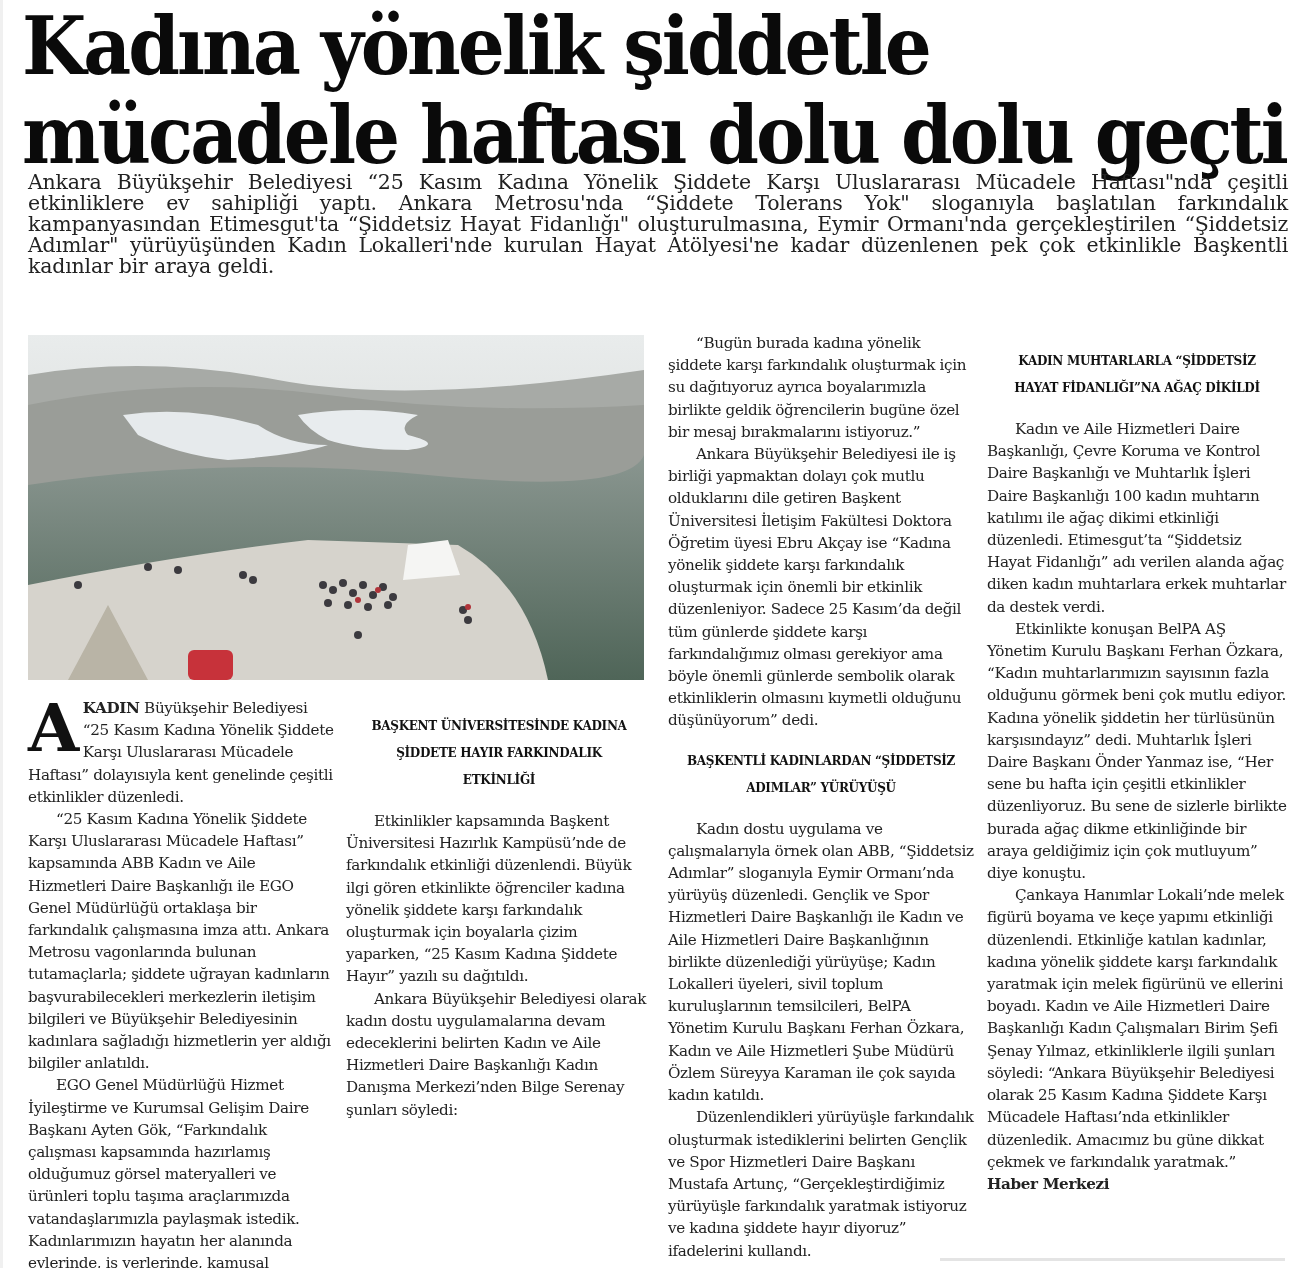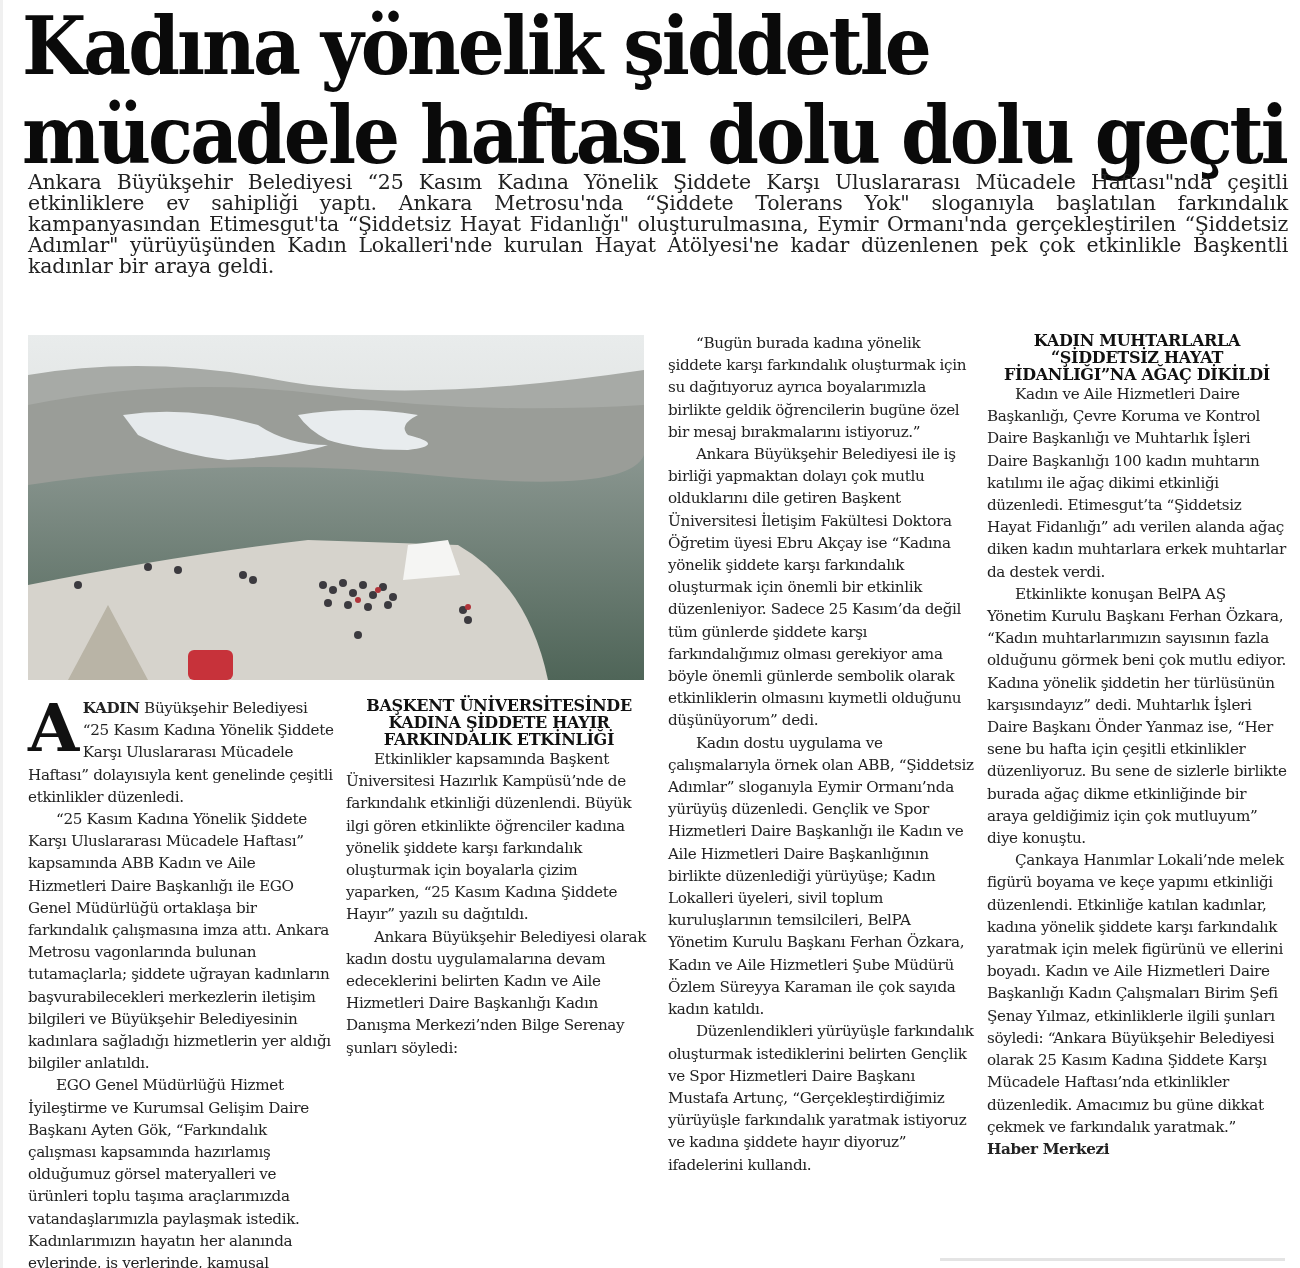--- a/index.html
+++ b/index.html
@@ -20,21 +20,21 @@
     position: absolute; left: 28px; top: 335px; width: 616px; height: 345px;
     overflow: hidden; background: #cfd3d0;
   }
   .col {
     position: absolute; font-family: "DejaVu Serif", serif; font-size: 15.2px;
     line-height: 22.2px; color: #222; letter-spacing: -0.35px;
   }
   .col p { margin: 0; text-align: left; }
   .col p.ind { text-indent: 28px; }
   .col h3 {
-    margin: 0; font-size: 16px; line-height: 17px; font-weight: bold;
+    margin: 16px; font-size: 12px; line-height: 27px; font-weight: bold;
     text-align: center; letter-spacing: -0.3px; color: #111;
   }
   .c1 { left: 28px; top: 697px; width: 306px; }
   .c2 { left: 346px; top: 697px; width: 306px; }
   .c3 { left: 668px; top: 332px; width: 306px; }
   .c4 { left: 987px; top: 332px; width: 300px; }
   .dropcap {
     float: left; font-family: "DejaVu Serif", serif; font-weight: 900;
     font-size: 66px; line-height: 58px; margin: 2px 4px 0 0; color: #111;
   }
@@ -114,20 +114,21 @@
 
   <div class="col c2">
     <h3>BAŞKENT ÜNİVERSİTESİNDE KADINA ŞİDDETE HAYIR FARKINDALIK ETKİNLİĞİ</h3>
     <p class="ind">Etkinlikler kapsamında Başkent Üniversitesi Hazırlık Kampüsü’nde de farkındalık etkinliği düzenlendi. Büyük ilgi gören etkinlikte öğrenciler kadına yönelik şiddete karşı farkındalık oluşturmak için boyalarla çizim yaparken, “25 Kasım Kadına Şiddete Hayır” yazılı su dağıtıldı.</p>
     <p class="ind">Ankara Büyükşehir Belediyesi olarak kadın dostu uygulamalarına devam edeceklerini belirten Kadın ve Aile Hizmetleri Daire Başkanlığı Kadın Danışma Merkezi’nden Bilge Serenay şunları söyledi:</p>
   </div>
 
   <div class="col c3">
     <p class="ind">“Bugün burada kadına yönelik şiddete karşı farkındalık oluşturmak için su dağıtıyoruz ayrıca boyalarımızla birlikte geldik öğrencilerin bugüne özel bir mesaj bırakmalarını istiyoruz.”</p>
     <p class="ind">Ankara Büyükşehir Belediyesi ile iş birliği yapmaktan dolayı çok mutlu olduklarını dile getiren Başkent Üniversitesi İletişim Fakültesi Doktora Öğretim üyesi Ebru Akçay ise “Kadına yönelik şiddete karşı farkındalık oluşturmak için önemli bir etkinlik düzenleniyor. Sadece 25 Kasım’da değil tüm günlerde şiddete karşı farkındalığımız olması gerekiyor ama böyle önemli günlerde sembolik olarak etkinliklerin olmasını kıymetli olduğunu düşünüyorum” dedi.</p>
+    <h3>BAŞKENTLİ KADINLARDAN “ŞİDDETSİZ ADIMLAR” YÜRÜYÜŞÜ</h3>
     <p class="ind">Kadın dostu uygulama ve çalışmalarıyla örnek olan ABB, “Şiddetsiz Adımlar” sloganıyla Eymir Ormanı’nda yürüyüş düzenledi. Gençlik ve Spor Hizmetleri Daire Başkanlığı ile Kadın ve Aile Hizmetleri Daire Başkanlığının birlikte düzenlediği yürüyüşe; Kadın Lokalleri üyeleri, sivil toplum kuruluşlarının temsilcileri, BelPA Yönetim Kurulu Başkanı Ferhan Özkara, Kadın ve Aile Hizmetleri Şube Müdürü Özlem Süreyya Karaman ile çok sayıda kadın katıldı.</p>
     <p class="ind">Düzenlendikleri yürüyüşle farkındalık oluşturmak istediklerini belirten Gençlik ve Spor Hizmetleri Daire Başkanı Mustafa Artunç, “Gerçekleştirdiğimiz yürüyüşle farkındalık yaratmak istiyoruz ve kadına şiddete hayır diyoruz” ifadelerini kullandı.</p>
   </div>
 
   <div class="col c4">
     <h3>KADIN MUHTARLARLA “ŞİDDETSİZ HAYAT FİDANLIĞI”NA AĞAÇ DİKİLDİ</h3>
     <p class="ind">Kadın ve Aile Hizmetleri Daire Başkanlığı, Çevre Koruma ve Kontrol Daire Başkanlığı ve Muhtarlık İşleri Daire Başkanlığı 100 kadın muhtarın katılımı ile ağaç dikimi etkinliği düzenledi. Etimesgut’ta “Şiddetsiz Hayat Fidanlığı” adı verilen alanda ağaç diken kadın muhtarlara erkek muhtarlar da destek verdi.</p>
     <p class="ind">Etkinlikte konuşan BelPA AŞ Yönetim Kurulu Başkanı Ferhan Özkara, “Kadın muhtarlarımızın sayısının fazla olduğunu görmek beni çok mutlu ediyor. Kadına yönelik şiddetin her türlüsünün karşısındayız” dedi. Muhtarlık İşleri Daire Başkanı Önder Yanmaz ise, “Her sene bu hafta için çeşitli etkinlikler düzenliyoruz. Bu sene de sizlerle birlikte burada ağaç dikme etkinliğinde bir araya geldiğimiz için çok mutluyum” diye konuştu.</p>
     <p class="ind"><span>Çankaya Hanımlar Lokali’nde melek figürü boyama ve keçe yapımı etkinliği düzenlendi. Etkinliğe katılan kadınlar, kadına yönelik şiddete karşı farkındalık yaratmak için melek figürünü ve ellerini boyadı. Kadın ve Aile Hizmetleri Daire Başkanlığı Kadın Çalışmaları Birim Şefi Şenay Yılmaz, etkinliklerle ilgili şunları söyledi: “Ankara Büyükşehir Belediyesi olarak 25 Kasım Kadına Şiddete Karşı Mücadele Haftası’nda etkinlikler düzenledik. Amacımız bu güne dikkat çekmek ve farkındalık yaratmak.”</span> <span class="bold">Haber Merkezi</span></p>
   </div>

